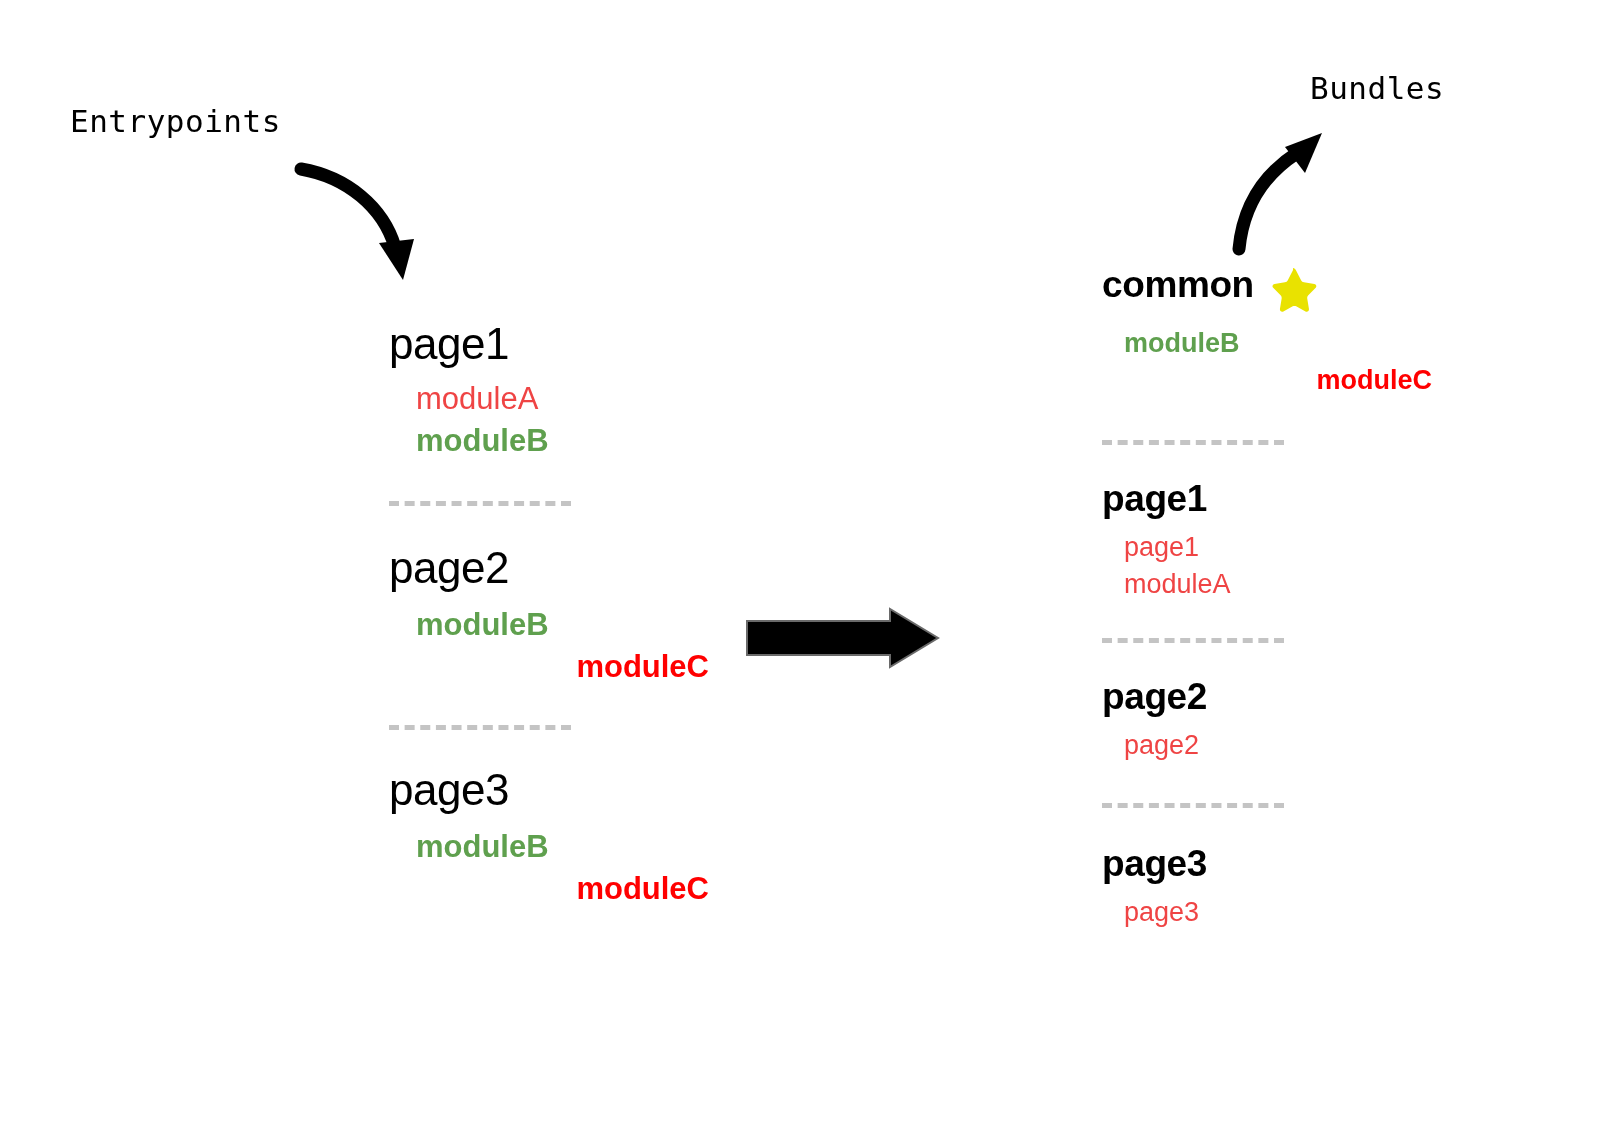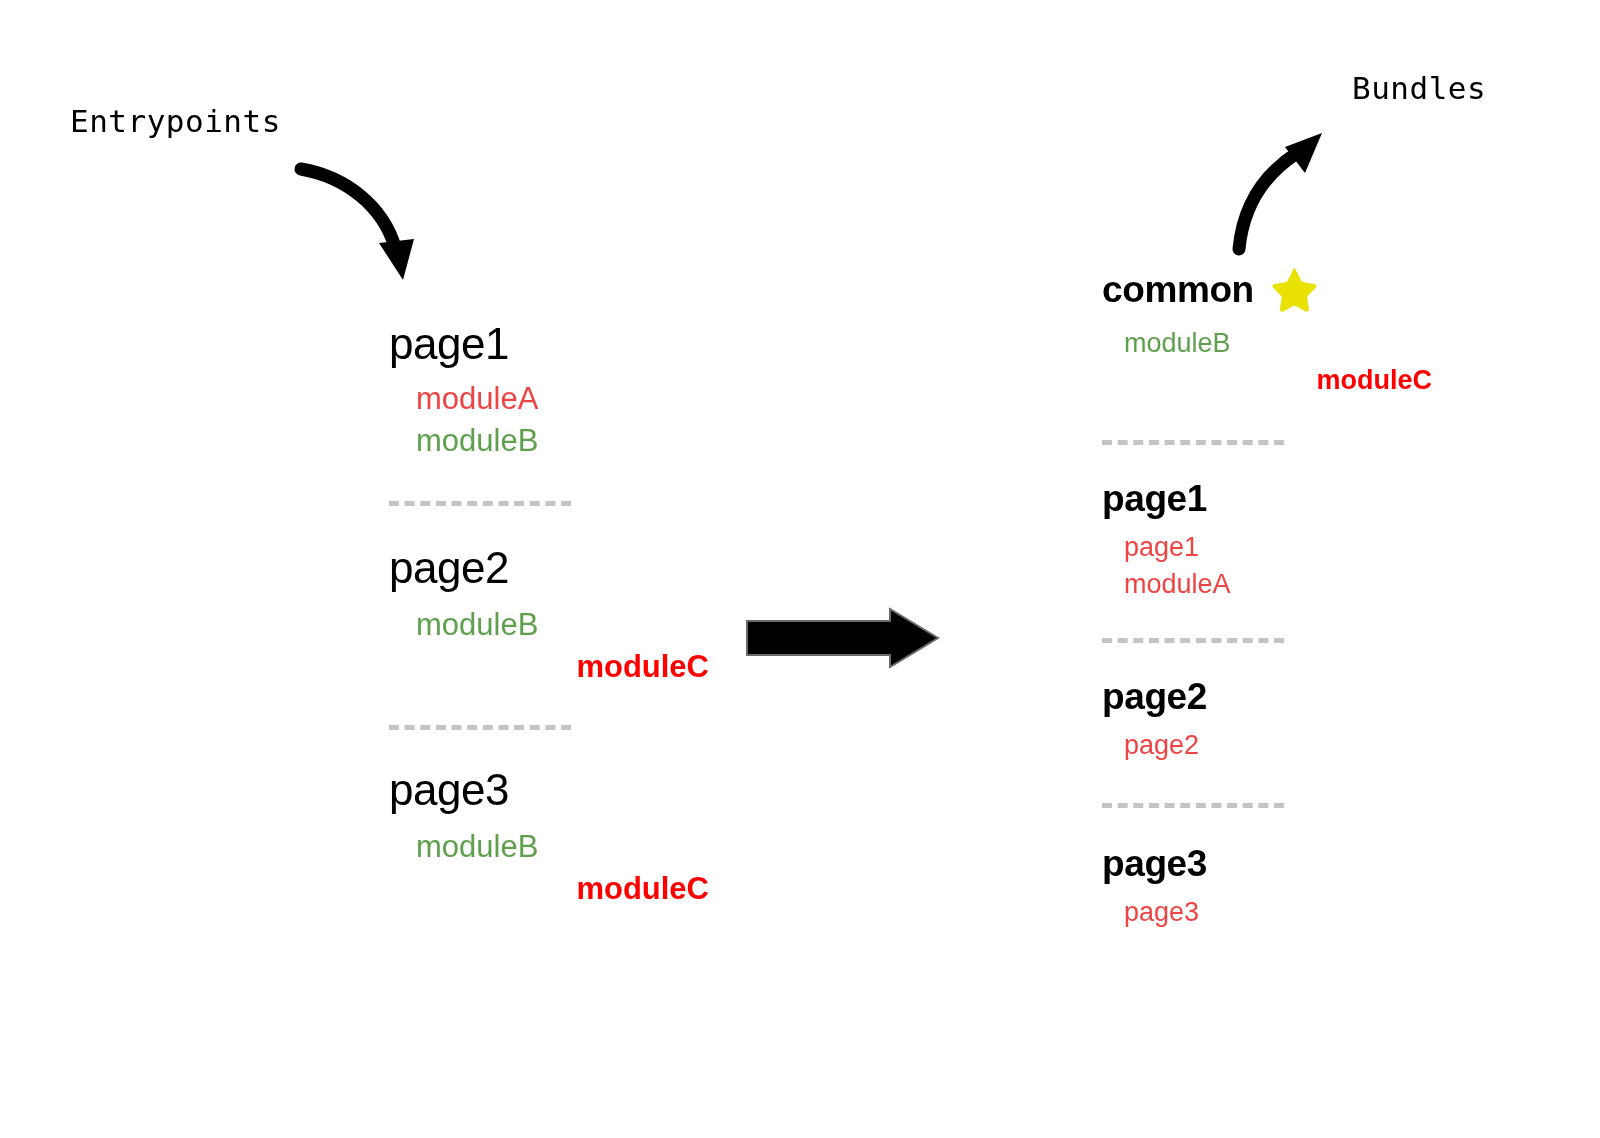--- a/index.html
+++ b/index.html
@@ -24,21 +24,21 @@
   .anno-label {
     position: absolute;
     font-family: "DejaVu Sans Mono", "Liberation Mono", monospace;
     font-size: 31px;
     font-weight: 400;
     letter-spacing: 0.5px;
     color: #000000;
     white-space: nowrap;
   }
   #entrypoints-label { left: 70px; top: 103px; }
-  #bundles-label { left: 1352px; top: 70px; }
+  #bundles-label { left: 1310px; top: 70px; }
 
   
   .arrow-svg {
     position: absolute;
     overflow: visible;
   }
   #entry-arrow { left: 295px; top: 155px; }
   #bundles-arrow { left: 1225px; top: 125px; }
   #center-arrow { left: 745px; top: 607px; }
 
@@ -71,33 +71,33 @@
   
   #right-column .group-title {
     font-size: 37px;
     font-weight: 700;
     line-height: 1.1;
     color: #000000;
     letter-spacing: -0.4px;
     margin: 0;
     padding: 0;
     display: flex;
-    align-items: center;
+    align-items: flex-start;
     gap: 14px;
   }
   #right-column .module {
     font-size: 27px;
     line-height: 1.38;
     margin-left: 22px;
     white-space: nowrap;
   }
 
   
   .module.plain { font-weight: 400; color: #ef4444; }
-  .module.green { font-weight: 400; }
+  .module.green { font-weight: 700; }
   .module.red   { font-weight: 700; text-align: right; }
 
   
   .divider {
     border: none;
     border-top: 5px dashed #c4c4c4;
     margin: 0;
     height: 0;
   }
   #left-column .divider { width: 182px; }

